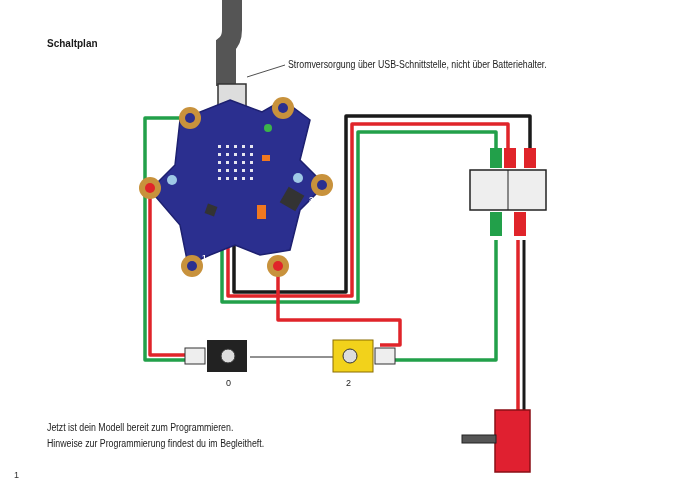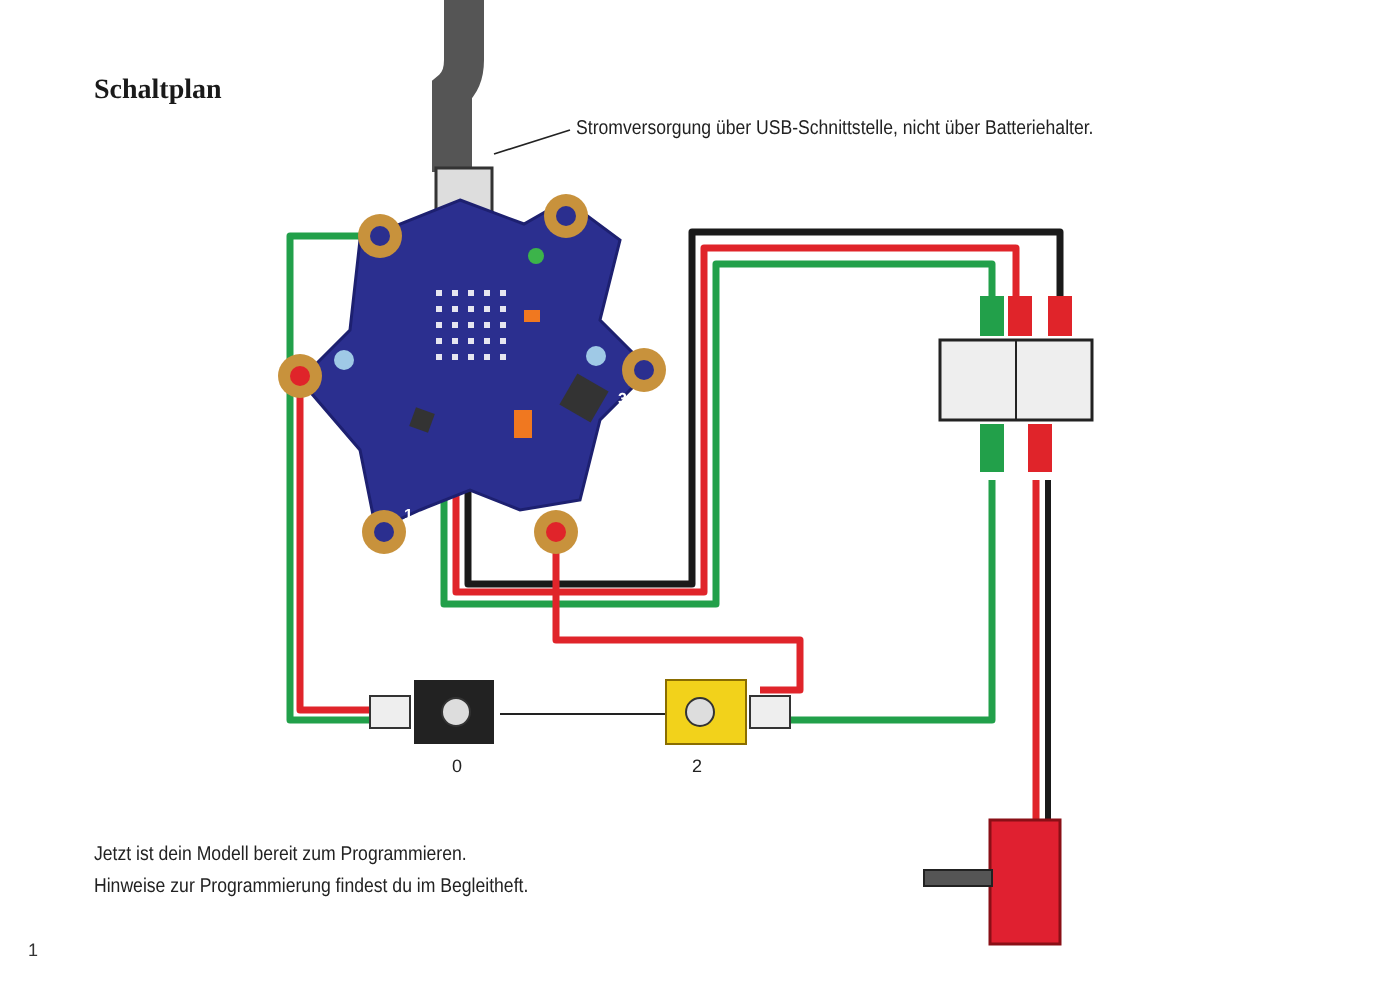--- a/index.html
+++ b/index.html
@@ -1,19 +1,19 @@
 <!DOCTYPE html>
 <html><head>
 <meta charset="utf-8">
 <style>
   html, body { margin: 0; padding: 0; background: #ffffff; }
   body { width: 699px; height: 498px; position: relative; overflow: hidden;
          font-family: "Liberation Sans", sans-serif; }
-  .title { position: absolute; left: 47px; top: 38px; font-size: 14px; font-weight: bold;
-           color: #1a1a1a; font-family: Liberation Serif, serif; }
+  .title { position: absolute; left: 47px; top: 38px; font-size: 10px; font-weight: bold;
+           color: #1a1a1a; font-family: Liberation Sans, sans-serif; }
   .note { position: absolute; left: 288px; top: 59px; font-size: 10px; color: #222;
           transform: scaleX(0.88); transform-origin: left; }
   .instr { position: absolute; left: 47px; font-size: 10px; color: #222;
            transform: scaleX(0.88); transform-origin: left; }
   .pagenum { position: absolute; left: 14px; top: 470px; font-size: 9px; color: #333; }
   .lbl { position: absolute; font-size: 9px; color: #222; }
   svg#schematic { position: absolute; left: 0; top: 0; }
 </style>
 </head>
 <body>

